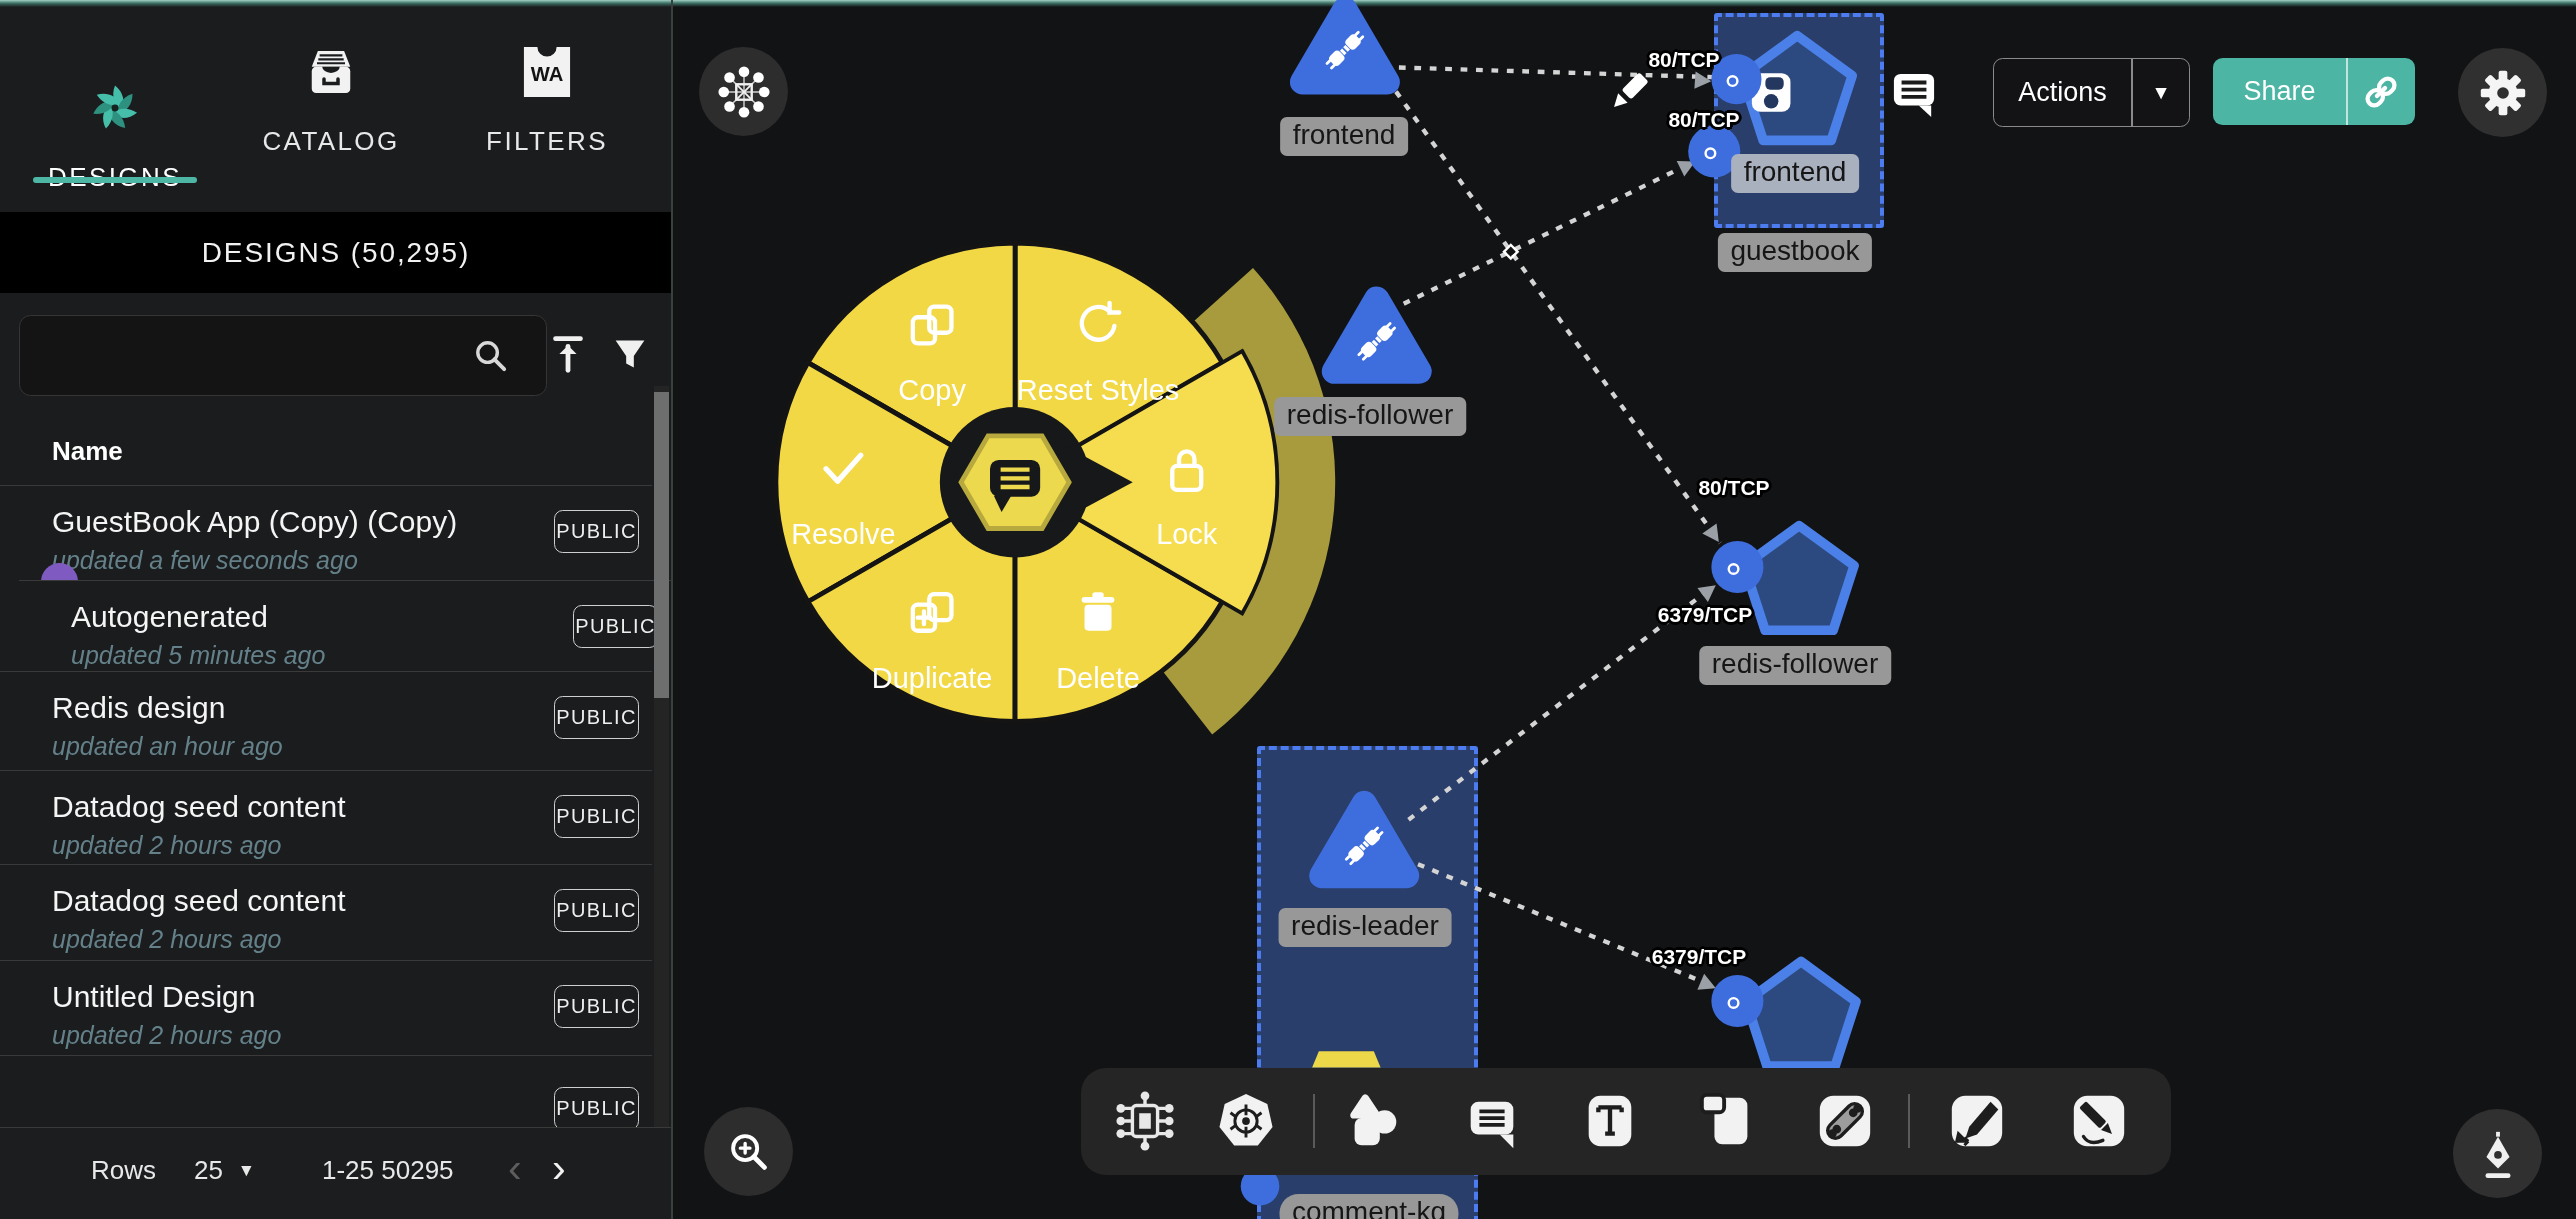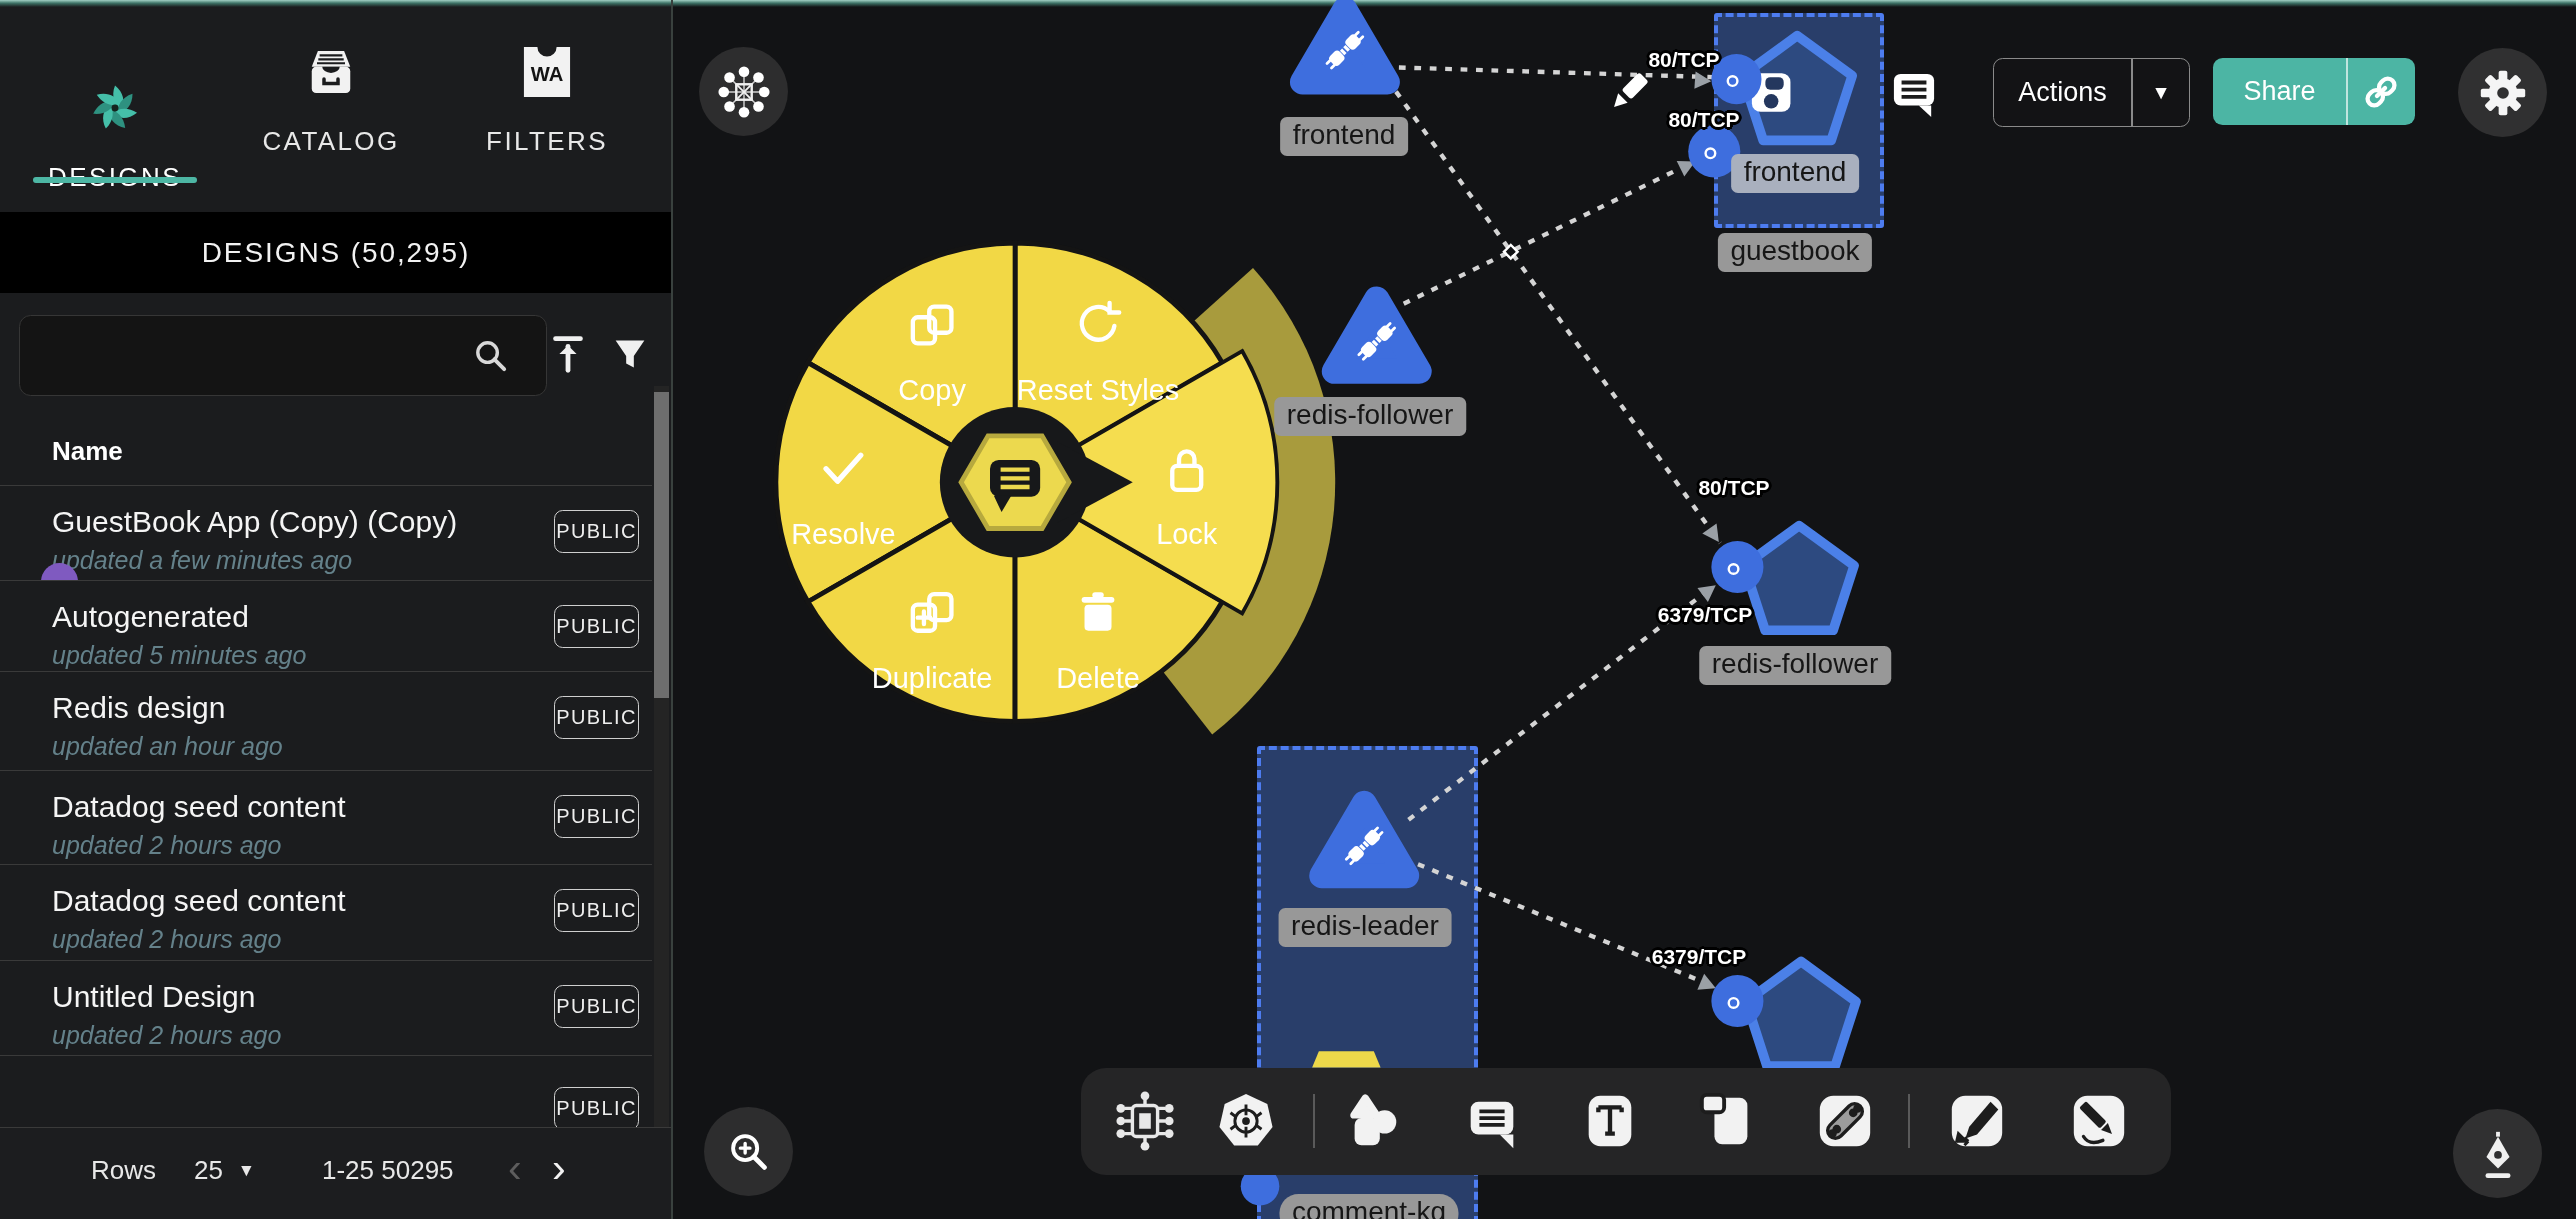--- a/index.html
+++ b/index.html
@@ -130,24 +130,24 @@
       <path d="M-9,0 L0,-9 L9,0 Z" fill="#f0f0f0"></path>
     </svg>
     <svg class="sideicon" style="left:608px;top:332px;" width="44" height="44" viewBox="-23 -23 46 46">
       <polygon points="-15,-14 15,-14 4,2 4,14 -4,10 -4,2" fill="#f0f0f0"></polygon>
     </svg>
 
     <div id="name-header" class="abs">Name</div>
 
     <div class="row" style="top:485px;">
       <div class="title">GuestBook App (Copy) (Copy)</div>
-      <div class="updated">updated a few minutes ago</div>
+      <div class="updated">updated a few seconds ago</div>
       <div class="badge">PUBLIC</div>
     </div>
-    <div class="row" style="top:580px;">
+    <div class="row" style="top:580px;margin-left:19px;">
       <div class="title">Autogenerated</div>
       <div class="updated">updated 5 minutes ago</div>
       <div class="badge">PUBLIC</div>
     </div>
     <div class="row" style="top:671px;">
       <div class="title">Redis design</div>
       <div class="updated">updated an hour ago</div>
       <div class="badge">PUBLIC</div>
     </div>
     <div class="row" style="top:770px;">

